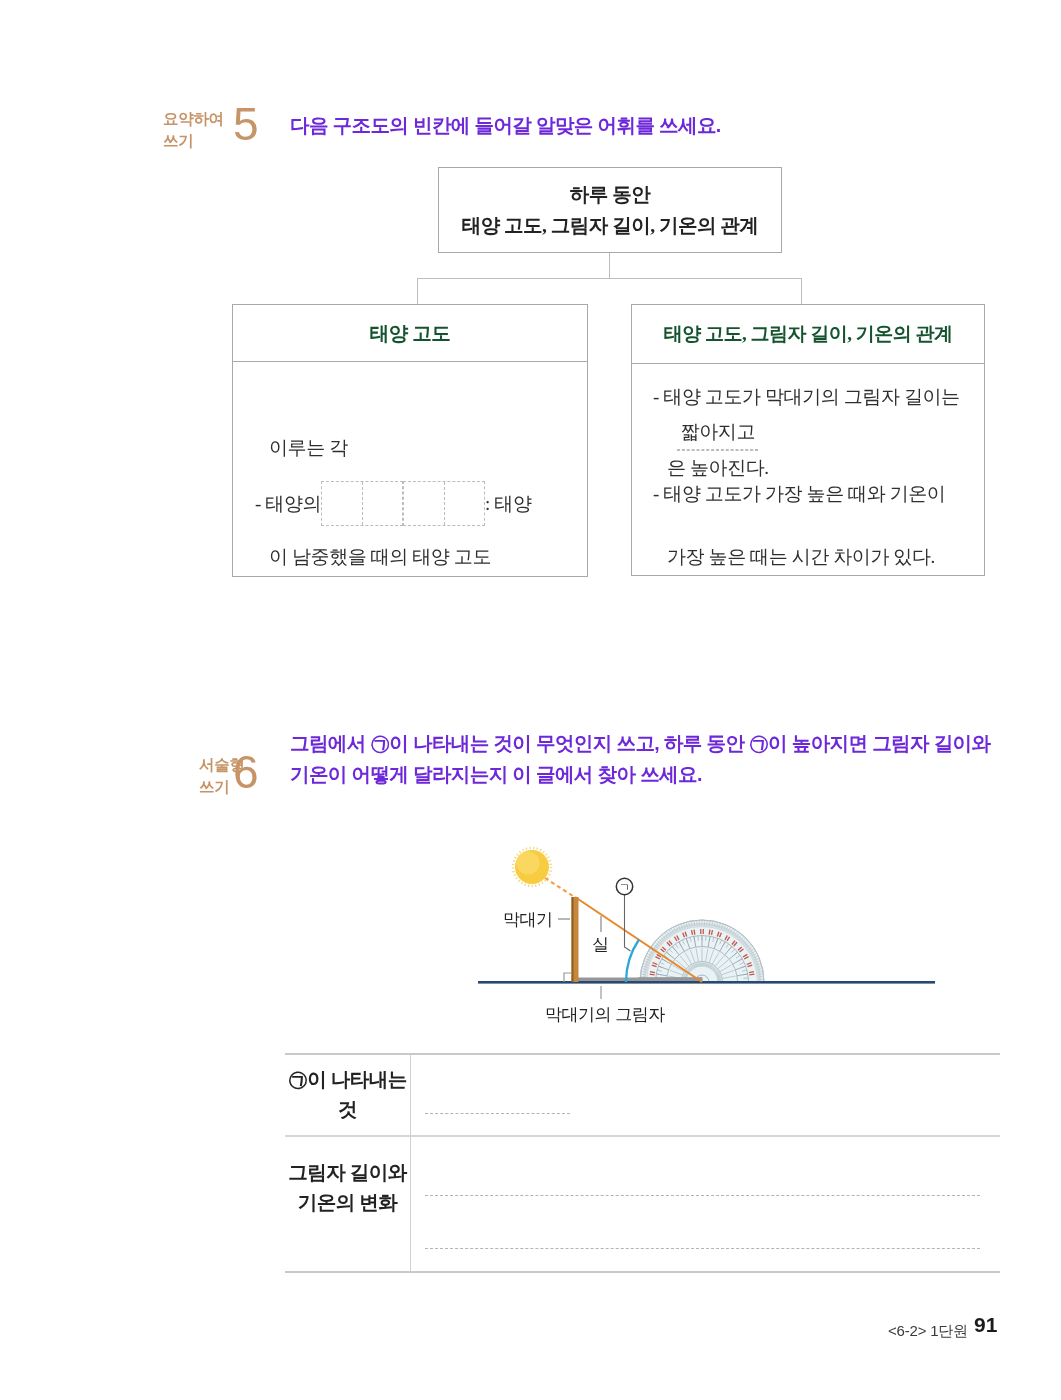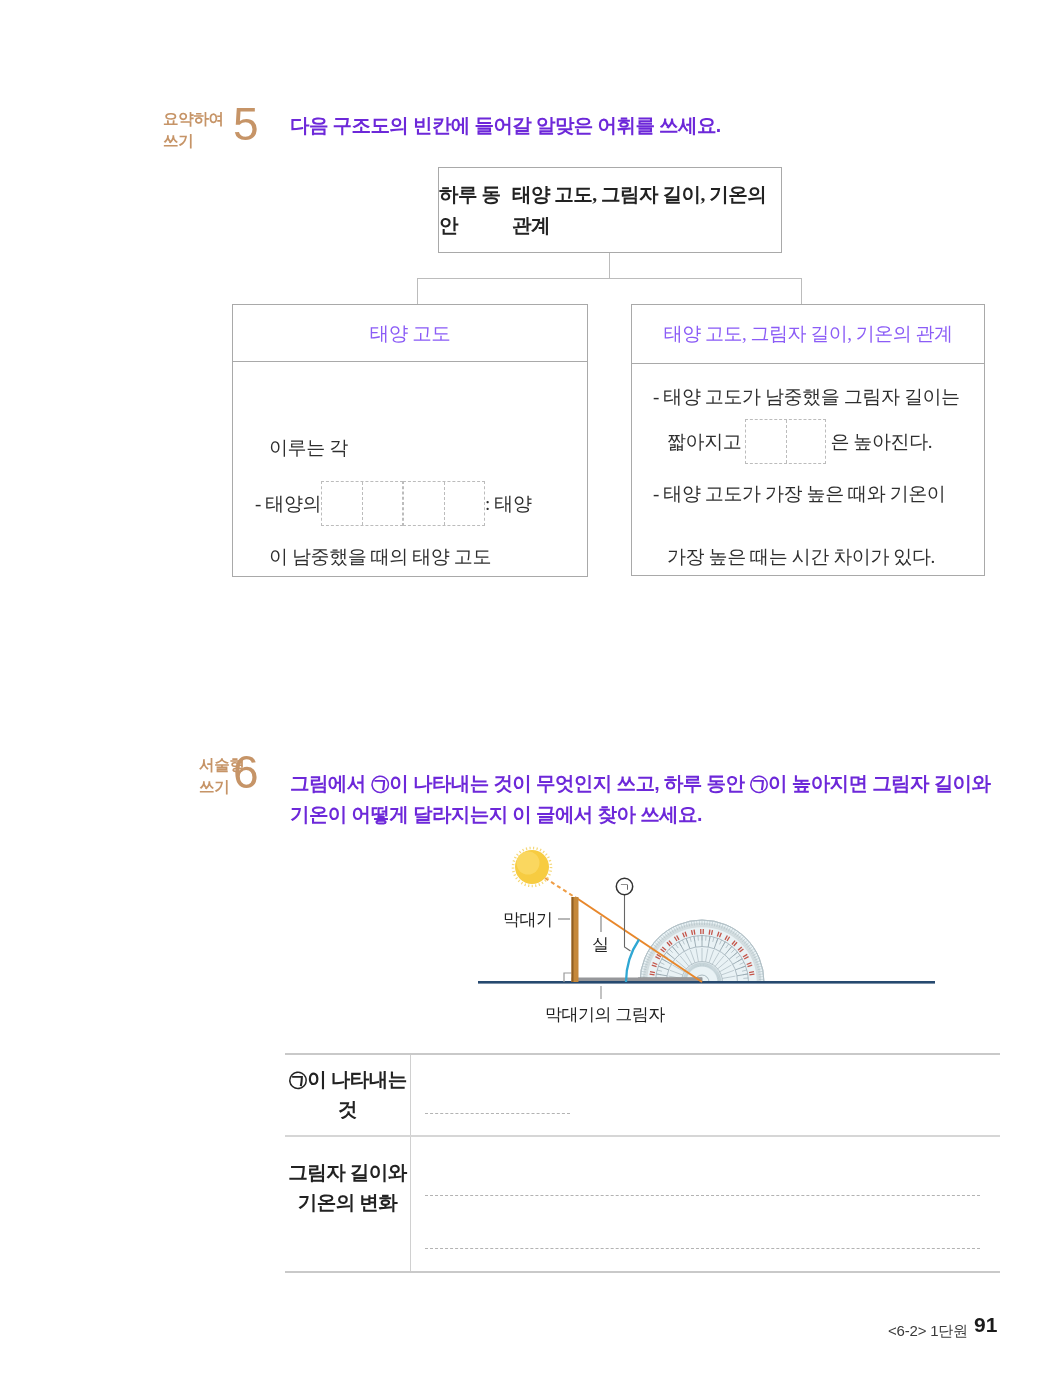--- a/index.html
+++ b/index.html
@@ -7,24 +7,24 @@
         font-family:"Liberation Sans","DejaVu Sans",sans-serif;color:#1e1e1e;}
 
   
   .qtag{position:absolute;color:#c69467;font-size:15.5px;line-height:22px;font-weight:600;letter-spacing:-0.3px;}
   .qnum{position:absolute;color:#c69467;font-size:46px;line-height:50px;font-weight:500;}
   .qprompt{position:absolute;color:#6d28d9;font-size:19.5px;font-weight:700;line-height:31px;letter-spacing:-0.6px;}
 
   
   .dbox{position:absolute;background:#fff;border:1px solid #a9a9a9;box-sizing:border-box;}
   .serif{font-family:"Liberation Serif","DejaVu Serif",serif;}
-  .dbox-title{display:flex;flex-direction:row;align-items:center;justify-content:center;
+  .dbox-title{display:flex;flex-direction:column;align-items:center;justify-content:center;
               height:100%;font-weight:700;font-size:19.5px;line-height:31px;color:#222;letter-spacing:-0.5px;}
   .dbox-header{height:57px;border-bottom:1px solid #a9a9a9;display:flex;align-items:center;justify-content:center;
-               font-weight:400;font-size:19.5px;color:#8b5cf6;letter-spacing:-0.5px;box-sizing:border-box;}
+               font-weight:700;font-size:19.5px;color:#14532d;letter-spacing:-0.5px;box-sizing:border-box;}
   .dline{position:absolute;display:flex;align-items:center;font-size:19px;color:#2e2e2e;letter-spacing:-0.4px;white-space:nowrap;}
   .conn{position:absolute;background:#bcbcbc;}
   .blank{display:flex;border:1.5px dashed #bcbcbc;box-sizing:border-box;background:#fff;}
   .blank .cell{width:40px;height:100%;border-left:1.5px dashed #bcbcbc;box-sizing:border-box;}
   .blank .cell:first-child{border-left:none;}
 
   
   .atable{position:absolute;left:285px;top:1053px;width:715px;height:216px;
           border-top:2px solid #c9c9c9;border-bottom:2px solid #c9c9c9;box-sizing:content-box;}
   .atable .vline{position:absolute;left:125px;top:0;bottom:0;width:1px;background:#d0d0d0;}
@@ -80,44 +80,44 @@
       <span>: 태양</span>
     </div>
     <div class="dline serif" style="left:36px;top:238px;height:28px;">
       <span>이 남중했을 때의 태양 고도</span>
     </div>
   </div>
 
   <div class="dbox" style="left:631px;top:304px;width:354px;height:272px;">
     <div class="dbox-header serif" style="height:59px;font-size:19px;">태양 고도, 그림자 길이, 기온의 관계</div>
     <div class="dline serif" style="left:21px;top:78px;height:28px;">
-      <span>- 태양 고도가 남중했을 그림자 길이는</span>
-    </div>
-    <div class="dline serif" style="left:35px;top:114px;height:45px;gap:4px;">
+      <span>- 태양 고도가 막대기의 그림자 길이는</span>
+    </div>
+    <div class="dline serif" style="left:35px;top:114px;height:45px;gap:4px;flex-direction:column;">
       <span>짧아지고</span>
       <span class="blank" style="width:81px;height:45px;">
         <span class="cell"></span>
           <span class="cell"></span>
       </span>
       <span>은 높아진다.</span>
     </div>
     <div class="dline serif" style="left:21px;top:175px;height:28px;">
       <span>- 태양 고도가 가장 높은 때와 기온이</span>
     </div>
     <div class="dline serif" style="left:35px;top:210px;height:28px;margin-top:28px;">
       <span>가장 높은 때는 시간 차이가 있다.</span>
     </div>
   </div>
 
   <div class="qtag" style="left:163px;top:754px;margin-left:36px;">
     <div>서술형</div>
     <div>쓰기</div>
   </div>
   <div class="qnum" style="left:233px;top:747px;">6</div>
-  <div class="qprompt" style="left:290px;top:768px;width:706px;">그림에서 ㉠이 나타내는 것이 무엇인지 쓰고, 하루 동안 ㉠이 높아지면 그림자 길이와 기온이 어떻게 달라지는지 이 글에서 찾아 쓰세요.</div>
+  <div class="qprompt" style="left:290px;top:728px;width:706px;">그림에서 ㉠이 나타내는 것이 무엇인지 쓰고, 하루 동안 ㉠이 높아지면 그림자 길이와 기온이 어떻게 달라지는지 이 글에서 찾아 쓰세요.</div>
 
   <svg id="figure-svg" style="position:absolute;left:478px;top:843px;" width="460" height="185" viewBox="0 0 460 185">
 
     <g id="protractor">
       <path d="M 162 139 A 62 62 0 0 1 286 139 Z" fill="#e9f2f5" stroke="#b4c2c8" stroke-width="1"></path>
       <path d="M 167 139 A 57 57 0 0 1 281 139" fill="none" stroke="#d3dde0" stroke-width="4.5"></path>
       <path d="M 162 139 A 62 62 0 0 1 286 139" fill="none" stroke="#b4c2c8" stroke-width="1"></path>
       <path d="M 177.5 139 A 46.5 46.5 0 0 1 270.5 139" fill="none" stroke="#a7b6bd" stroke-width="0.9"></path>
       <path d="M 188.5 139 A 35.5 35.5 0 0 1 259.5 139" fill="none" stroke="#a7b6bd" stroke-width="0.9"></path>
       <path d="M 203.5 139 A 20.5 20.5 0 0 1 244.5 139" fill="none" stroke="#a7b6bd" stroke-width="0.8"></path>

